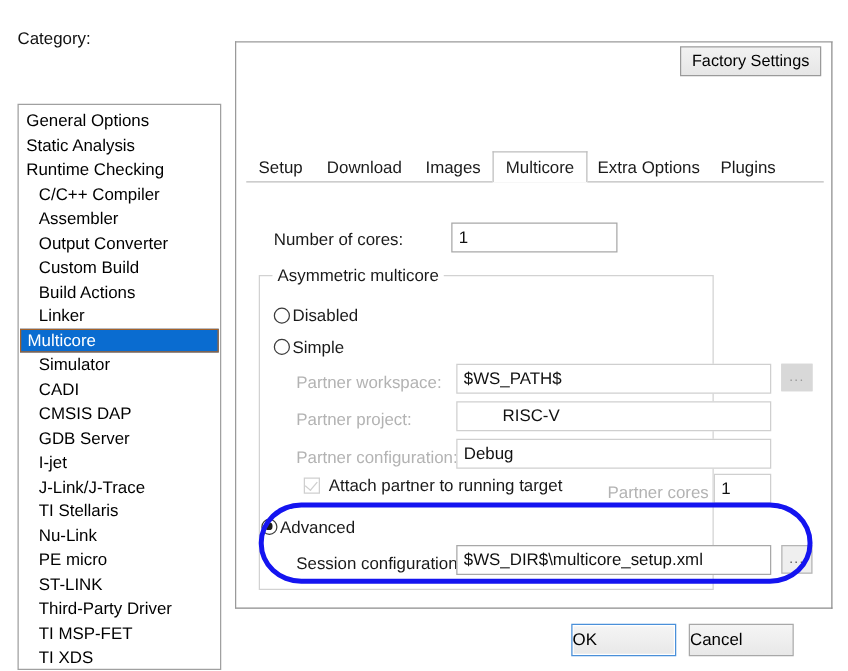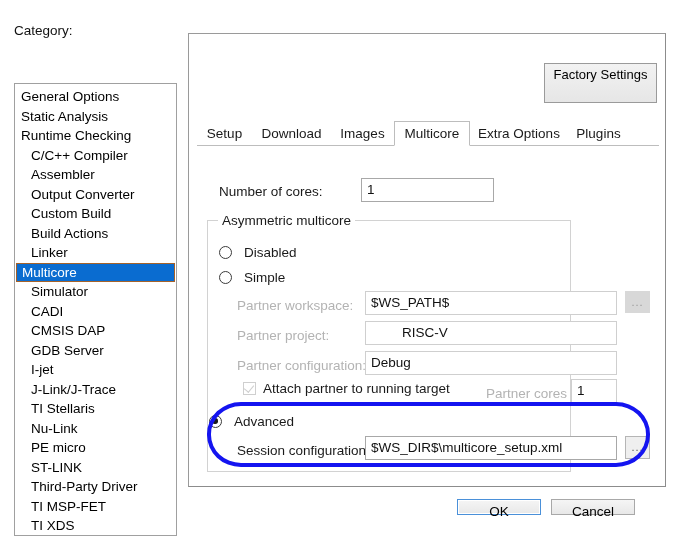--- a/index.html
+++ b/index.html
@@ -68,23 +68,23 @@
     background: #ffffff;
     border: 1px solid #8c8c8c;
     border-top-color: #9a9a9a;
     border-left-color: #9a9a9a;
     box-sizing: border-box;
   }
 
   #factory-settings {
     position: absolute;
     left: 355px;
-    top: 29px;
+    top: 3px;
     width: 113px;
-    height: 40px;
+    height: 24px;
     background: linear-gradient(#f2f2f2, #e6e6e6);
     border: 1px solid #9a9a9a;
     box-sizing: border-box;
     font-family: "Liberation Sans", sans-serif;
     font-size: 13px;
     color: #000;
     text-align: center;
     line-height: 22px;
     cursor: default;
   }
@@ -175,21 +175,21 @@
     background: #efefef;
     border: 1px solid #b5b5b5;
     color: #555;
   }
 
   
   .radio-row {
     position: absolute;
     display: flex;
     align-items: center;
-    gap: 12px;
+    gap: 2px;
     white-space: nowrap;
     cursor: default;
   }
   .radio {
     width: 13px;
     height: 13px;
     border: 1.4px solid #3b3b3b;
     border-radius: 50%;
     box-sizing: border-box;
     background: #fff;
@@ -248,27 +248,27 @@
     height: 65px;
     border: 4px solid #1414f0;
     border-radius: 34px/32px;
     box-sizing: border-box;
     pointer-events: none;
   }
 
   
   .dlg-btn {
     position: absolute;
-    height: 16px;
+    height: 26px;
     background: linear-gradient(#f5f5f5, #e8e8e8);
     border: 1px solid #a8a8a8;
     box-sizing: border-box;
     font-size: 13.5px;
     color: #000;
-    text-align: center;
+    text-align: left;
     line-height: 24px;
     cursor: default;
   }
   #ok-button {
     left: 457px;
     top: 499px;
     width: 84px;
     border: 1px solid #4a90d9;
     box-shadow: inset 0 0 0 1px #ffffff;
   }

